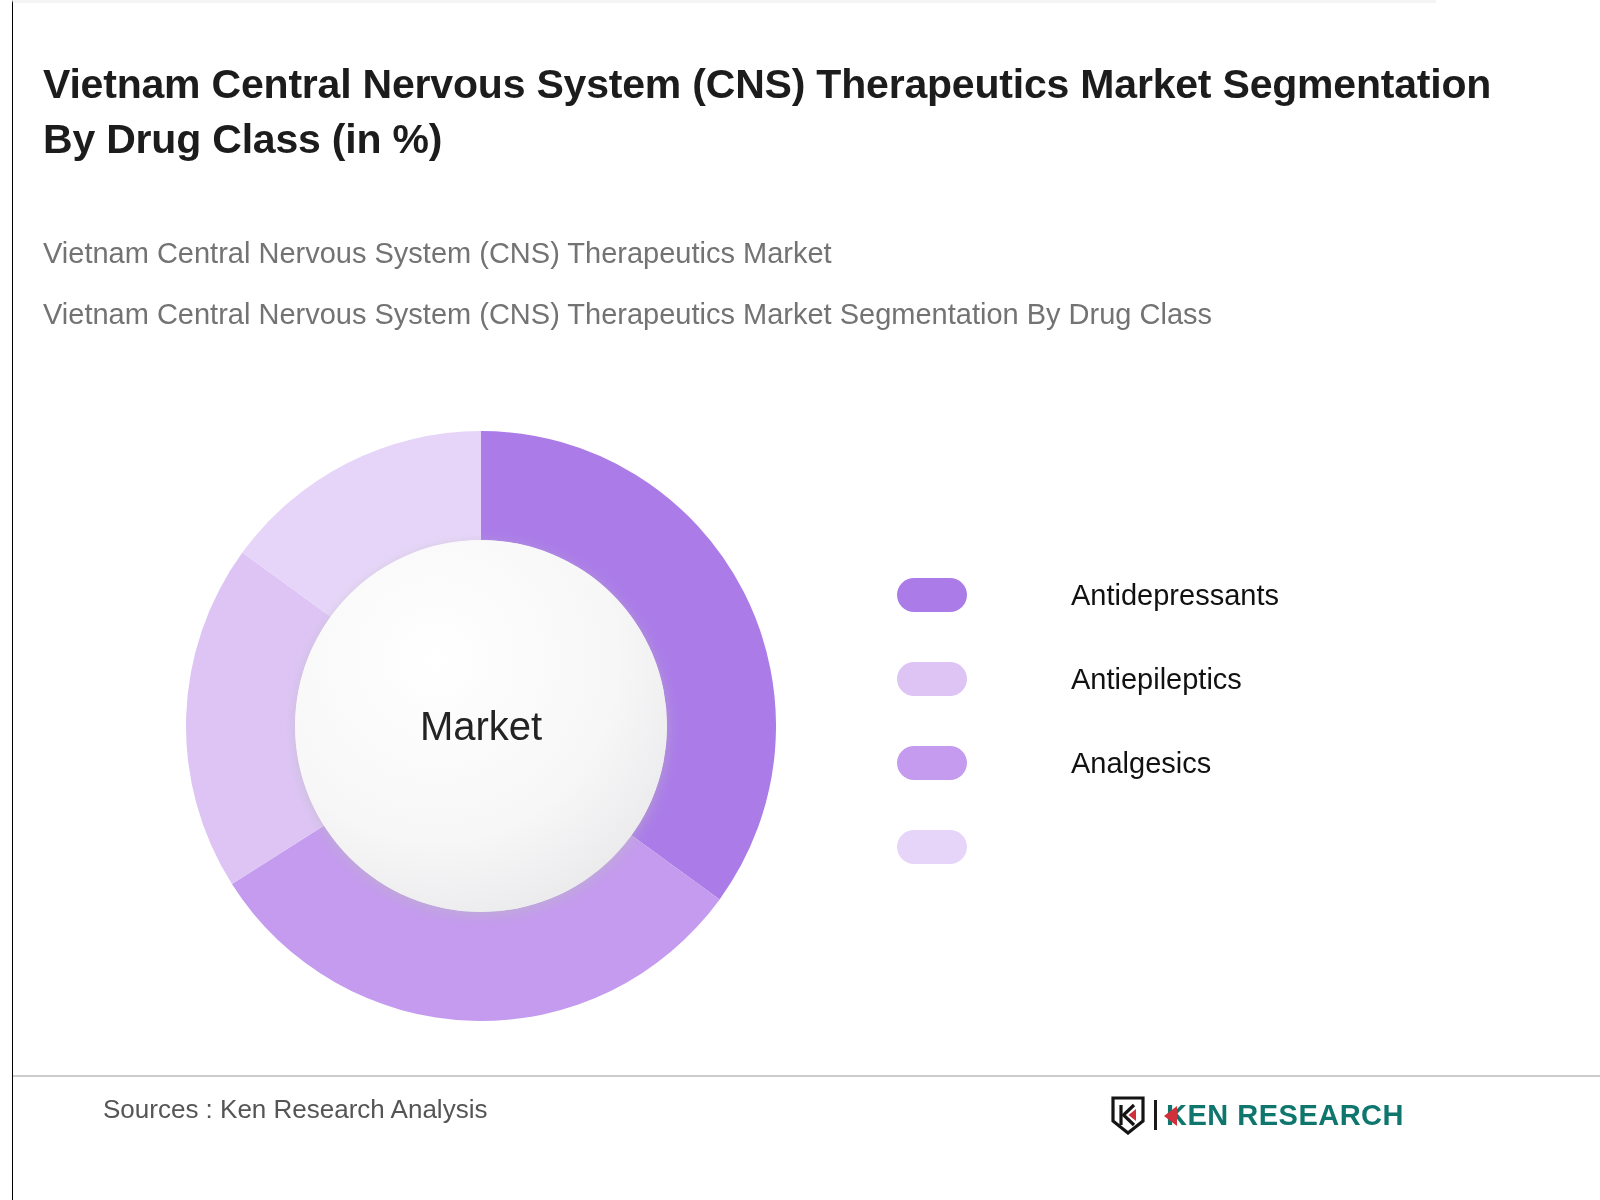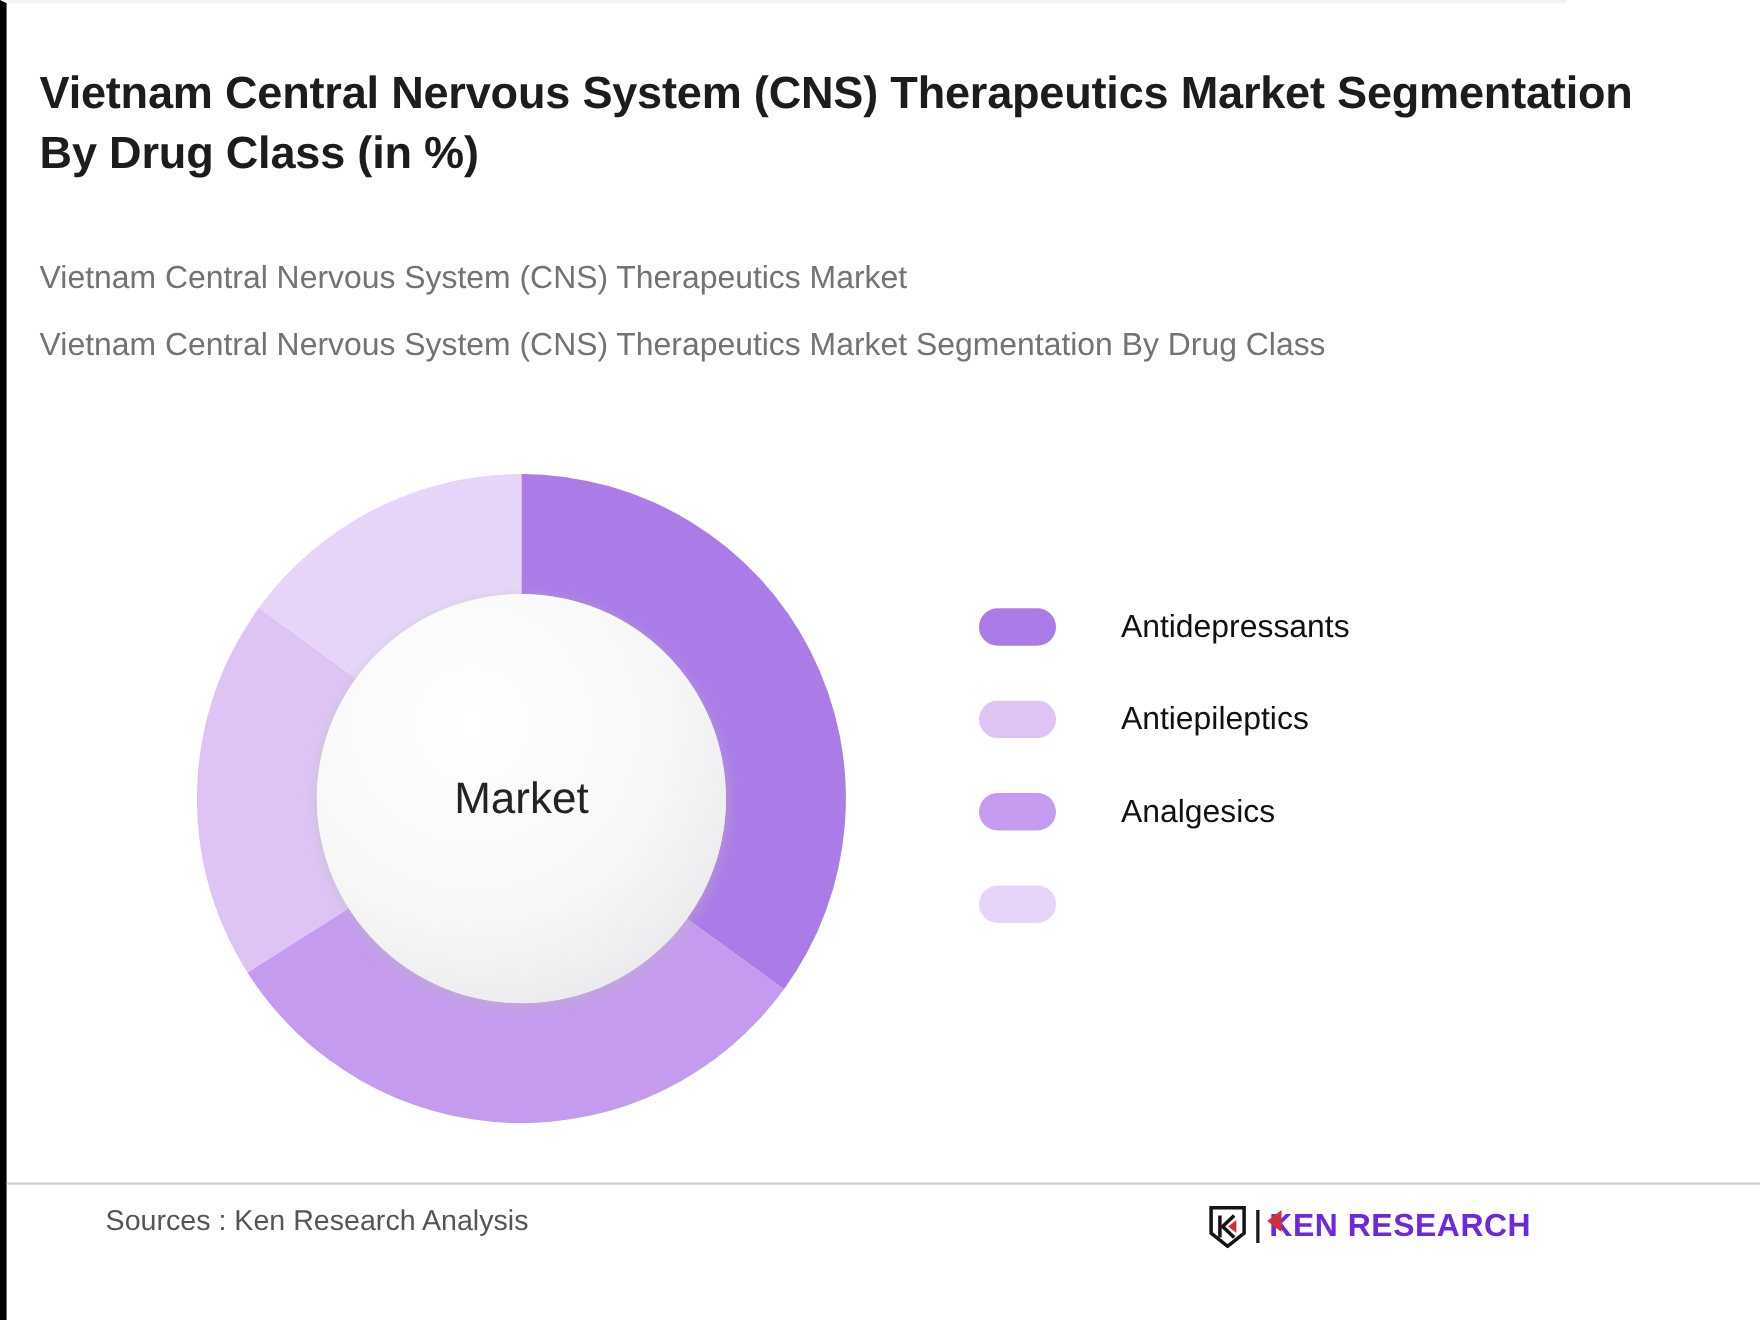--- a/index.html
+++ b/index.html
@@ -9,26 +9,26 @@
   }
   body {
     width: 1600px;
     height: 1200px;
     font-family: "Liberation Sans", sans-serif;
     position: relative;
     overflow: hidden;
   }
   .page {
     position: absolute;
-    left: 0; top: 0;
+    left: 12px; top: 0;
     width: 1424px;
     height: 1200px;
     background: #ffffff;
     border-top: 3px solid #f4f4f4;
-    border-left: 6px solid #000000;
+    border-left: 1px solid #000000;
     box-sizing: border-box;
   }
   
   .title {
     position: absolute;
     left: 30px;
     top: 54px;
     width: 1500px;
     font-size: 41px;
     font-weight: bold;
@@ -76,22 +76,23 @@
   }
 
   
   .legend {
     position: absolute;
     left: 884px;
     top: 525px;
   }
   .legend-row {
     display: flex;
-    align-items: center;
+    align-items: flex-end;
     height: 84px;
+    gap: 45px;
   }
   .legend-swatch {
     width: 70px;
     height: 34px;
     border-radius: 17px;
     flex: 0 0 auto;
   }
   .legend-label {
     margin-left: 59px;
     font-size: 29px;
@@ -128,23 +129,23 @@
   .logo-bar {
     width: 3px;
     height: 30px;
     background: #1a1a1a;
     margin: 0 7px 0 8px;
   }
   .logo-text {
     font-size: 29px;
     font-weight: bold;
     letter-spacing: 0.5px;
-    color: #6d28d9;
-    display: flex;
-    align-items: flex-start;
+    color: #0f766e;
+    display: flex;
+    align-items: center;
   }
   .logo-tri {
     width: 0; height: 0;
     border-top: 10px solid transparent;
     border-bottom: 10px solid transparent;
     border-right: 13px solid #d0303a;
     margin-right: -11px;
     position: relative;
     top: 1px;
   }

